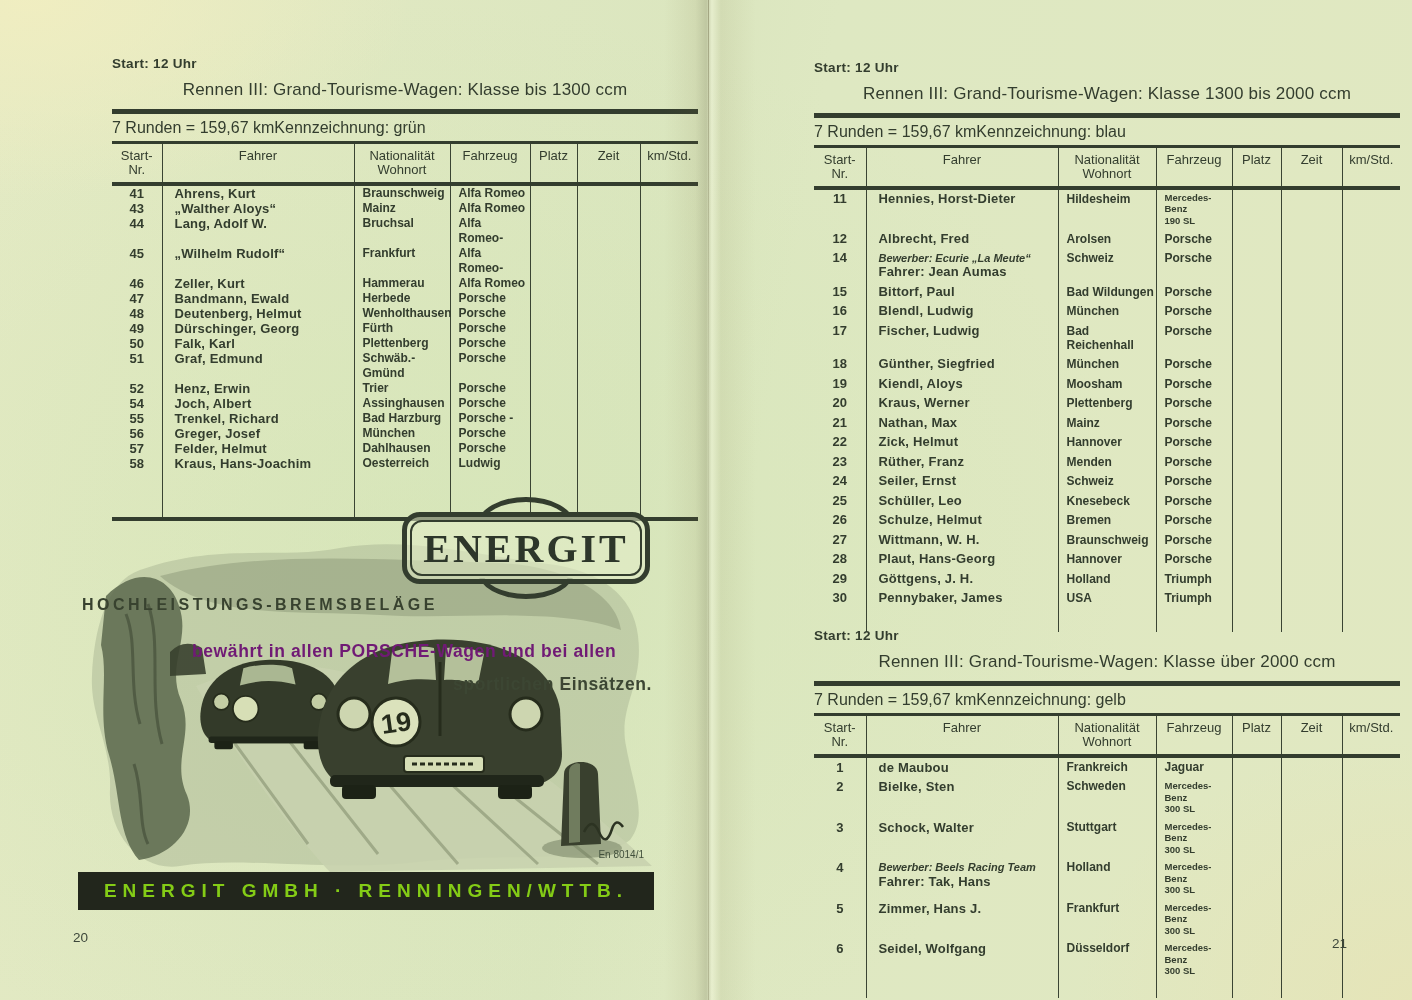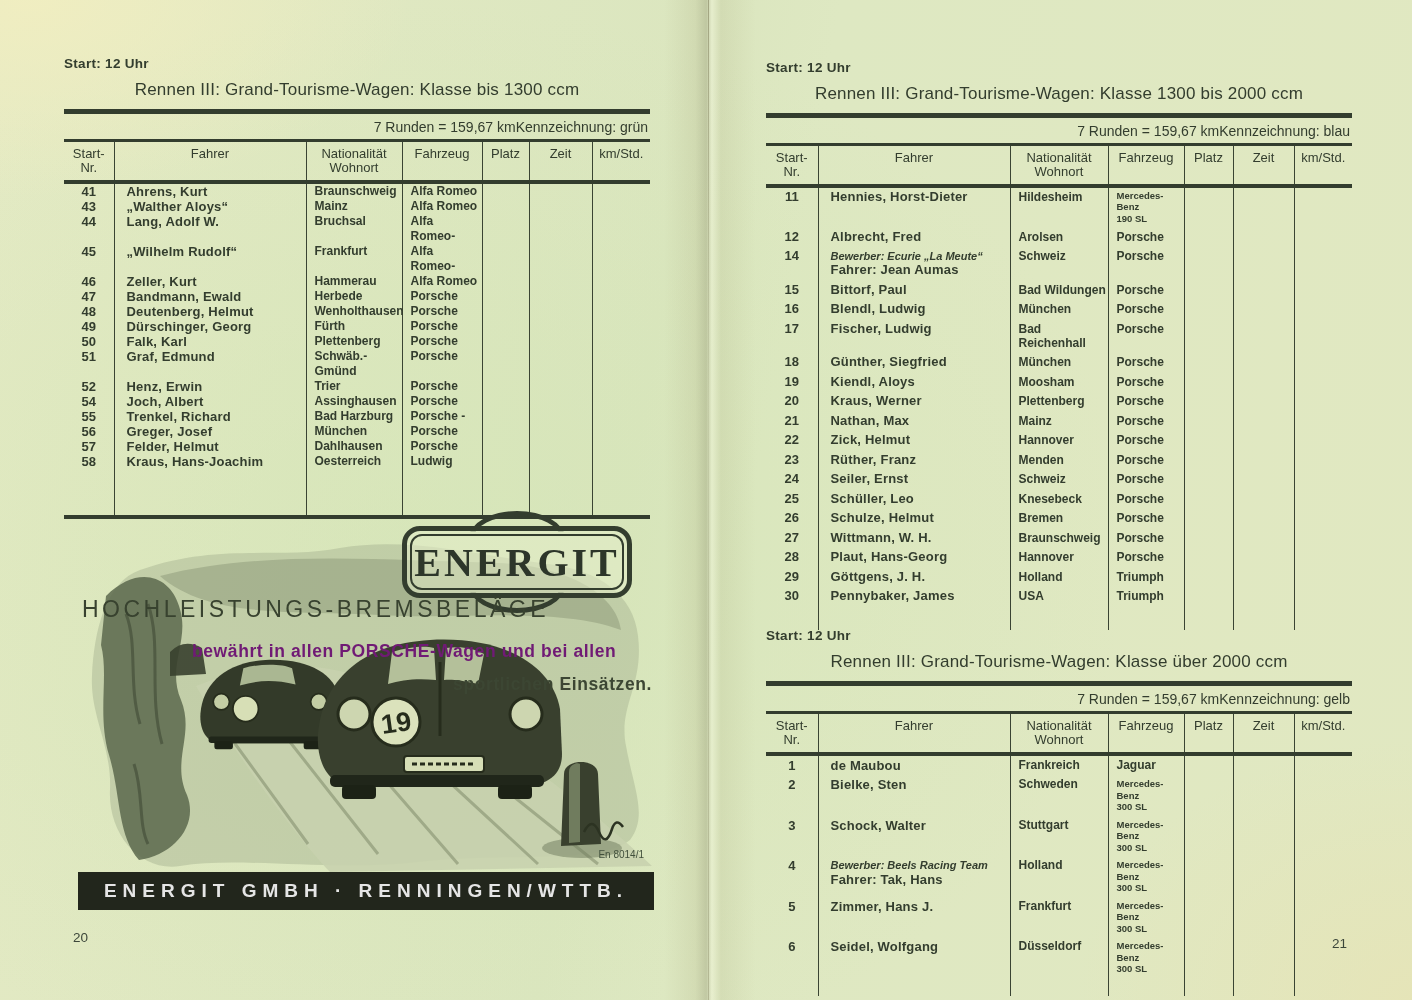--- a/index.html
+++ b/index.html
@@ -14,32 +14,32 @@
   }
   .page{position:absolute;top:0;height:1000px;width:706px;}
   #page-left{left:0;}
   #page-right{left:706px;}
   .fold{position:absolute;left:664px;top:0;width:92px;height:1000px;pointer-events:none;
     background:linear-gradient(90deg, rgba(150,140,90,0) 0%, rgba(120,110,60,.10) 34%,
       rgba(80,75,40,.20) 46%, rgba(255,255,236,.30) 52%, rgba(120,110,60,.09) 62%, rgba(150,140,90,0) 100%);}
   .fold::before{content:"";position:absolute;left:44px;top:0;width:1px;height:100%;
     background:linear-gradient(rgba(90,85,50,.38), rgba(90,85,50,.08) 40%, rgba(90,85,50,.25));}
 
-  .section{position:absolute;width:586px;}
+  .section{position:absolute;width:586px;margin-left:48px;}
   #sec-left{left:64px;top:56px;}
   #sec-r1{left:60px;top:60px;}
   #sec-r2{left:60px;top:628px;}
 
   .start-label{font-size:13.5px;font-weight:700;letter-spacing:.3px;margin-bottom:9px;}
   .race-title{font-size:17px;font-weight:400;text-align:center;letter-spacing:.2px;margin-bottom:9px;}
   .rule{background:#333d2e;}
   .rule-thick{height:4.5px;}
   .rule-mid{height:3px;}
-  .laps-row{display:flex;justify-content:flex-end;align-items:center;
-    font-size:14px;padding:5px 2px 4px 0;}
+  .laps-row{display:flex;justify-content:flex-start;align-items:center;
+    font-size:16px;padding:5px 2px 4px 0;}
 
   table.entry{border-collapse:collapse;table-layout:fixed;width:586px;}
   table.entry th, table.entry td{border-right:1.4px solid #3a4433;vertical-align:top;}
   table.entry th:last-child, table.entry td:last-child{border-right:none;}
   table.entry thead th{
     font-size:13px;font-weight:400;text-align:center;white-space:pre-line;
     line-height:1.12;padding:5px 0 4px;border-bottom:4px solid #333d2e;
   }
   table.entry td{font-weight:700;}
   td.col0{text-align:center;font-size:13px;}
@@ -60,36 +60,36 @@
   .t-r2 td.col3 div:not(:only-child){line-height:11.5px;}
   .t-r2 tbody.filler td{height:12px;}
 
   .page-number{position:absolute;font-size:13.5px;color:#3c463a;}
   #page-num-20{left:73px;top:930px;}
   #page-num-21{left:626px;top:936px;}
 
   
   .ad{position:absolute;left:76px;top:504px;width:580px;height:416px;}
   .ad-illustration{position:absolute;left:2px;top:30px;width:574px;height:338px;}
-  .energit-logo{position:absolute;left:326px;top:22px;width:198px;height:72px;padding-left:32px;}
+  .energit-logo{position:absolute;left:326px;top:8px;width:248px;height:72px;}
   .logo-box{position:absolute;inset:0;border:5px solid #333d2e;border-radius:18px;background:rgba(228,236,200,.55);}
   .logo-box::after{content:"";position:absolute;inset:3px;border:2px solid #333d2e;border-radius:12px;}
   .logo-arc{position:absolute;left:50%;transform:translateX(-50%);width:86px;height:44px;
     border:5px solid #333d2e;border-radius:50%;}
   .logo-arc.top{top:-15px;clip-path:inset(0 0 62% 0);}
   .logo-arc.bottom{bottom:-15px;clip-path:inset(62% 0 0 0);}
   .logo-text{position:absolute;inset:0;display:flex;align-items:center;justify-content:center;
     font-family:"Liberation Serif",serif;font-weight:700;font-size:40px;letter-spacing:3px;color:#2d362a;}
-  .ad-headline{position:absolute;left:6px;top:92px;font-size:23px;font-weight:400;letter-spacing:3.5px;color:#38422f;}
+  .ad-headline{position:absolute;left:6px;top:92px;font-size:16px;font-weight:700;letter-spacing:3.5px;color:#38422f;}
   .ad-line1{position:absolute;left:116px;top:137px;font-size:17.5px;font-weight:700;letter-spacing:.6px;color:#701a75;}
   .ad-line2{position:absolute;right:4px;top:170px;font-size:17.5px;font-weight:700;letter-spacing:.6px;color:#3c4633;}
   .ad-ref{position:absolute;right:12px;top:345px;font-size:10px;color:#41503c;}
   .ad-bar{position:absolute;left:2px;top:368px;width:576px;height:38px;background:#22261c;
     display:flex;align-items:center;justify-content:center;}
-  .ad-bar-text{color:#e5e5e5;font-size:19px;font-weight:700;letter-spacing:6px;white-space:nowrap;}
+  .ad-bar-text{color:#84cc16;font-size:19px;font-weight:700;letter-spacing:6px;white-space:nowrap;}
 </style>
 </head>
 <body>
 
 <div class="page" id="page-left">
 
   <div class="section" id="sec-left">
     <div class="start-label">Start: 12 Uhr</div>
     <div class="race-title">Rennen III:  Grand-Tourisme-Wagen:  Klasse bis 1300 ccm</div>
     <div class="rule rule-thick"></div>

